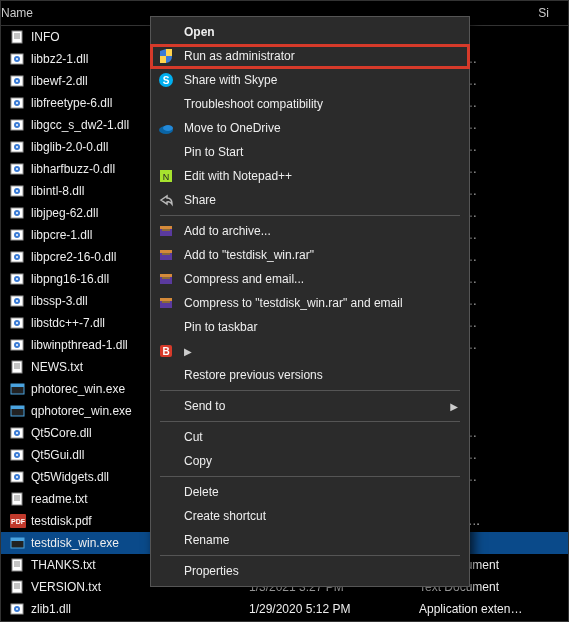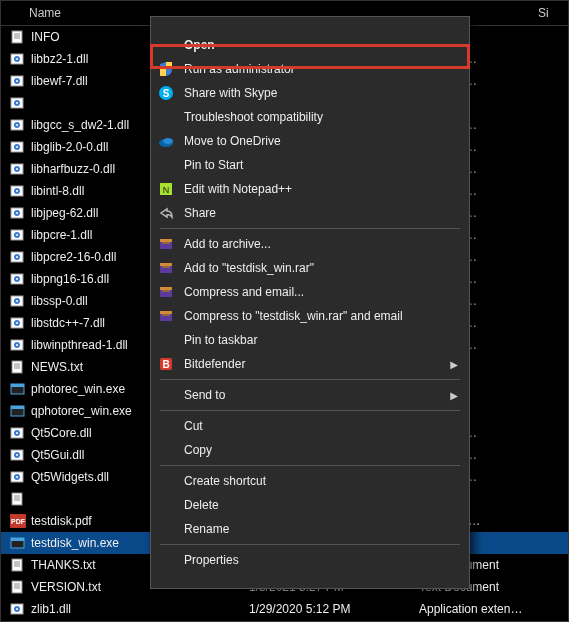--- a/index.html
+++ b/index.html
@@ -19,24 +19,24 @@
   background: #000;
   border: 1px solid #333;
 }
 .header {
   display: flex;
   padding: 5px 0;
   border-bottom: 1px solid #333;
   color: #ccc;
   font-size: 12px;
 }
-.col-name { flex: 0 0 250px; padding-left: 28px; display:flex; align-items:center; }
+.col-name { flex: 0 0 250px; display:flex; align-items:center; }
 .col-date { flex: 0 0 170px; }
 .col-type { flex: 1; }
-.col-size { flex: 0 0 30px; padding-right:2px; }
+.col-size { flex: 0 0 30px; text-align:right; padding-right:19px; }
 .file-list { }
 .row {
   display: flex;
   align-items: center;
   height: 22px;
   padding-left: 8px;
   color: #eee;
 }
 .row.selected {
   background: #0a4a8a;
@@ -55,21 +55,21 @@
 .ftype { flex: 1; white-space: nowrap; overflow:hidden; text-overflow: ellipsis; }
 
 .context-menu {
   position: absolute;
   top: 16px;
   left: 150px;
   width: 320px;
   background: #2b2b2b;
   border: 1px solid #555;
   box-shadow: 4px 4px 10px rgba(0,0,0,.7);
-  padding: 16px 1px;
+  padding: 3px 1px;
   z-index: 100;
 }
 .mitem {
   display: flex;
   align-items: center;
   height: 24px;
   padding: 0 10px 0 4px;
   color: #eee;
   font-size: 12px;
   gap: 8px;
@@ -150,32 +150,33 @@
         <span class="ftype">on exten…</span>
       </div>
       <div class="row">
         <span class="icon-cell">
           <svg width="16" height="14">
             <rect x="1" y="2" width="12" height="10" fill="#fff" stroke="#999"></rect>
             <circle cx="7" cy="7" r="3" fill="#3a7bd5"></circle>
             <circle cx="7" cy="7" r="1" fill="#fff"></circle>
           </svg>
         </span>
-        <span class="fname">libewf-7.dll</span>
-        <span class="fdate"></span>
-        <span class="ftype">on exten…</span>
-      </div>
-      <div class="row">
-        <span class="icon-cell">
-          <svg width="16" height="14">
-            <rect x="1" y="2" width="12" height="10" fill="#fff" stroke="#999"></rect>
-            <circle cx="7" cy="7" r="3" fill="#3a7bd5"></circle>
-            <circle cx="7" cy="7" r="1" fill="#fff"></circle>
-          </svg>
-        </span>
+        <span class="fname">libewf-2.dll</span>
+        <span class="fdate"></span>
+        <span class="ftype">on exten…</span>
+      </div>
+      <div class="row">
+        <span class="icon-cell">
+          <svg width="16" height="14">
+            <rect x="1" y="2" width="12" height="10" fill="#fff" stroke="#999"></rect>
+            <circle cx="7" cy="7" r="3" fill="#3a7bd5"></circle>
+            <circle cx="7" cy="7" r="1" fill="#fff"></circle>
+          </svg>
+        </span>
+        <span class="fname">libfreetype-6.dll</span>
         <span class="fdate"></span>
         <span class="ftype">on exten…</span>
       </div>
       <div class="row">
         <span class="icon-cell">
           <svg width="16" height="14">
             <rect x="1" y="2" width="12" height="10" fill="#fff" stroke="#999"></rect>
             <circle cx="7" cy="7" r="3" fill="#3a7bd5"></circle>
             <circle cx="7" cy="7" r="1" fill="#fff"></circle>
           </svg>
@@ -269,21 +270,21 @@
         <span class="ftype">on exten…</span>
       </div>
       <div class="row">
         <span class="icon-cell">
           <svg width="16" height="14">
             <rect x="1" y="2" width="12" height="10" fill="#fff" stroke="#999"></rect>
             <circle cx="7" cy="7" r="3" fill="#3a7bd5"></circle>
             <circle cx="7" cy="7" r="1" fill="#fff"></circle>
           </svg>
         </span>
-        <span class="fname">libssp-0.dll</span>
+        <span class="fname">libssp-3.dll</span>
         <span class="fdate"></span>
         <span class="ftype">on exten…</span>
       </div>
       <div class="row">
         <span class="icon-cell">
           <svg width="16" height="14">
             <rect x="1" y="2" width="12" height="10" fill="#fff" stroke="#999"></rect>
             <circle cx="7" cy="7" r="3" fill="#3a7bd5"></circle>
             <circle cx="7" cy="7" r="1" fill="#fff"></circle>
           </svg>
@@ -377,20 +378,21 @@
       </div>
       <div class="row">
         <span class="icon-cell">
           <svg width="16" height="14">
             <rect x="2" y="1" width="10" height="12" fill="#fff" stroke="#888"></rect>
             <line x1="4" y1="4" x2="10" y2="4" stroke="#888"></line>
             <line x1="4" y1="6" x2="10" y2="6" stroke="#888"></line>
             <line x1="4" y1="8" x2="10" y2="8" stroke="#888"></line>
           </svg>
         </span>
+        <span class="fname">readme.txt</span>
         <span class="fdate"></span>
         <span class="ftype">ument</span>
       </div>
       <div class="row">
         <span class="icon-cell">
           <div class="icon-pdf">PDF</div>
         </span>
         <span class="fname">testdisk.pdf</span>
         <span class="fdate"></span>
         <span class="ftype">ft Edge P…</span>
@@ -550,46 +552,49 @@
       <span class="micon"></span>
       <span class="mlabel">Pin to taskbar</span>
     </div>
     <div class="mitem">
       <span class="micon">
         <svg width="16" height="16">
           <rect x="2" y="2" width="12" height="12" rx="2" fill="#d63a2a"></rect>
           <text x="8" y="12" font-size="10" font-weight="bold" fill="#fff" text-anchor="middle">B</text>
         </svg>
       </span>
-      <span class="mlabel">Bitdefender</span>
       <span class="marrow">▶</span>
+    </div>
+    <div class="mitem">
+      <span class="micon"></span>
+      <span class="mlabel">Restore previous versions</span>
     </div>
     <div class="sep"></div>
     <div class="mitem">
       <span class="micon"></span>
       <span class="mlabel">Send to</span>
       <span class="marrow">▶</span>
     </div>
     <div class="sep"></div>
     <div class="mitem">
       <span class="micon"></span>
       <span class="mlabel">Cut</span>
     </div>
     <div class="mitem">
       <span class="micon"></span>
       <span class="mlabel">Copy</span>
     </div>
     <div class="sep"></div>
     <div class="mitem">
       <span class="micon"></span>
+      <span class="mlabel">Delete</span>
+    </div>
+    <div class="mitem">
+      <span class="micon"></span>
       <span class="mlabel">Create shortcut</span>
-    </div>
-    <div class="mitem">
-      <span class="micon"></span>
-      <span class="mlabel">Delete</span>
     </div>
     <div class="mitem">
       <span class="micon"></span>
       <span class="mlabel">Rename</span>
     </div>
     <div class="sep"></div>
     <div class="mitem">
       <span class="micon"></span>
       <span class="mlabel">Properties</span>
     </div>

